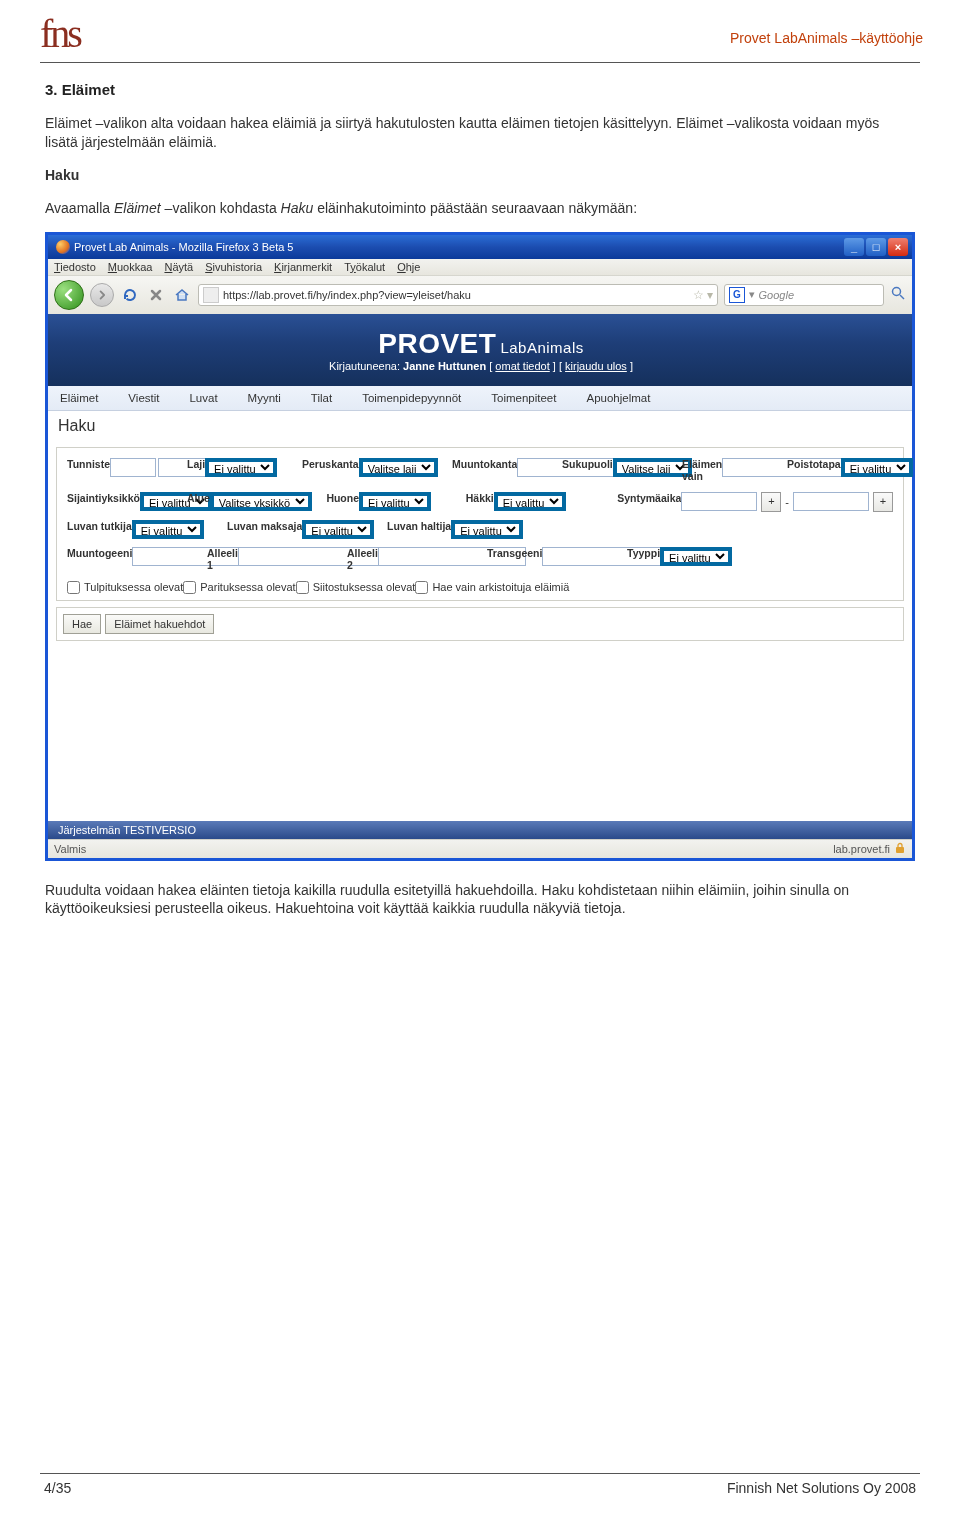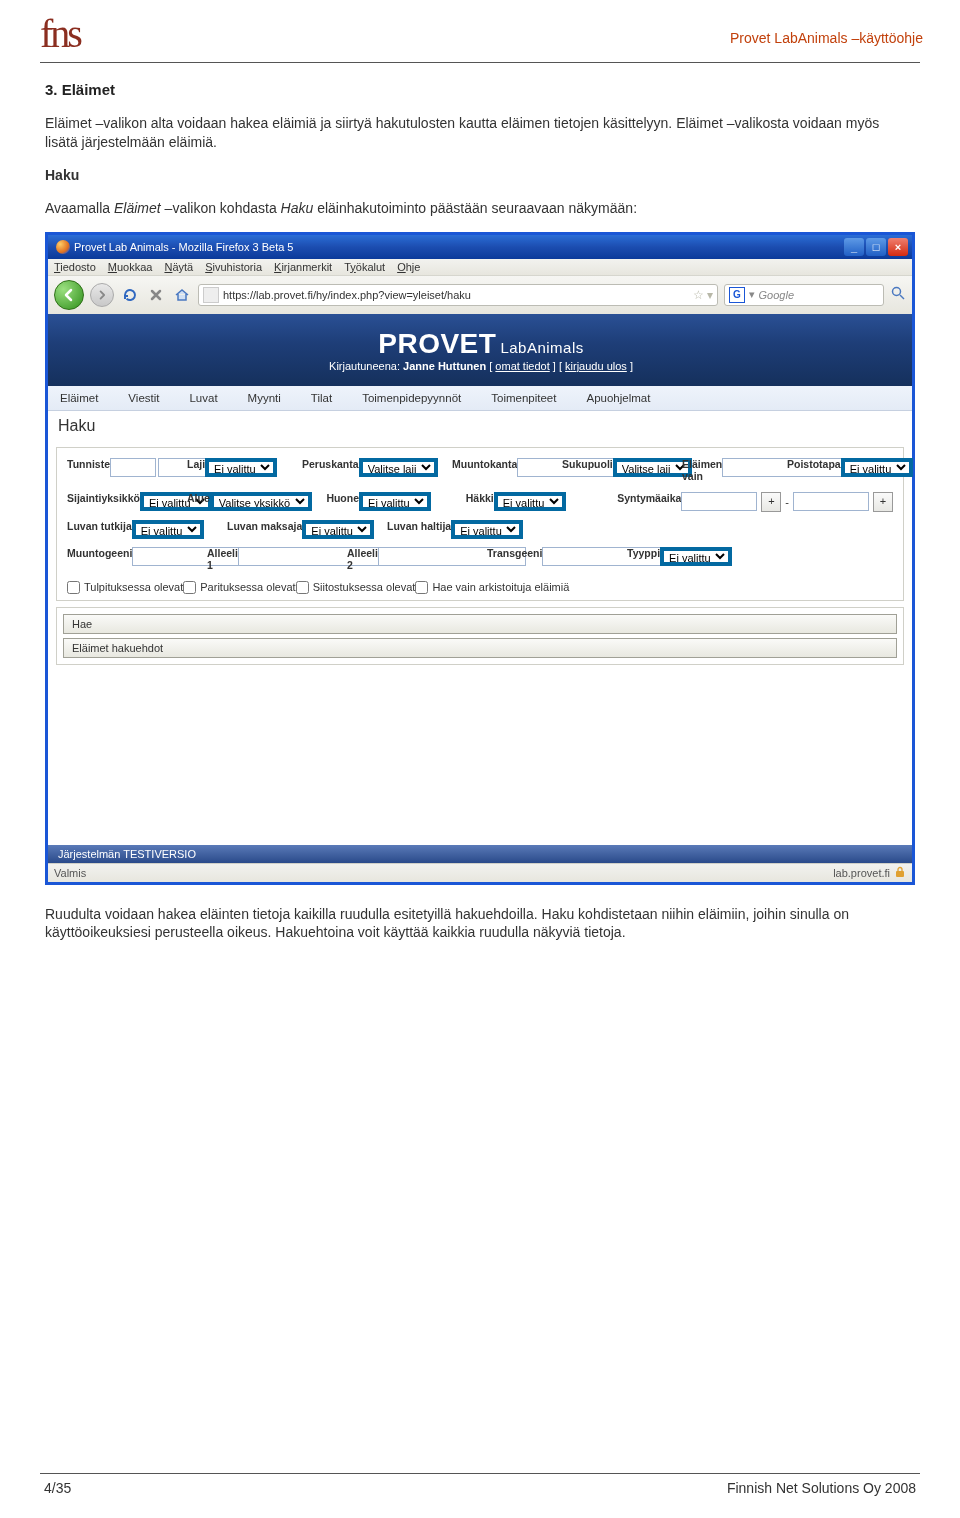--- a/index.html
+++ b/index.html
@@ -53,21 +53,21 @@
   .form-row { display: flex; gap: 10px; margin-bottom: 8px; flex-wrap: nowrap; }
   .f-col { display: flex; flex-direction: row; }
   .f-label { font-weight: bold; font-size: 10.5px; margin-bottom: 2px; }
   .f-text { border: 1px solid #a0b4d0; background: #fff; height: 17px; padding: 0 2px; font-size: 11px; }
   .f-select { border: 4px solid #0369a1; background: #fff; height: 19px; font-size: 11px; padding: 0 1px; }
   .plus-btn { width: 18px; height: 18px; border: 1px solid #999; background: linear-gradient(to bottom,#fafafa,#e8e8e4); text-align: center; font-size: 11px; line-height: 16px; }
   .check-row { display: flex; align-items: center; margin: 6px 0 2px 0; font-size: 11px; }
   .check-row label { display: flex; align-items: center; gap: 4px; }
   .check-row input { margin: 0; }
 
-  .action-panel { border: 1px solid #d0d0c8; margin: 6px 8px; padding: 6px; background: #fff; display: flex; gap: 4px; flex-direction: column; }
+  .action-panel { border: 1px solid #d0d0c8; margin: 6px 8px; padding: 6px; background: #fff; display: flex; gap: 4px; }
   .btn { border: 1px solid #a0a096; background: linear-gradient(to bottom,#fafaf8,#e8e8e0); padding: 3px 8px; font-size: 11px; cursor: pointer; }
 
   .footer-bar { background: linear-gradient(to bottom,#5a7ab8,#2a4a8a); color: #fff; padding: 3px 10px; font-size: 11px; margin-top: 180px; }
 
   .status-bar { background: linear-gradient(to bottom,#f2f2ef,#e7e6de); border-top: 1px solid #d0d0c8; display: flex; justify-content: space-between; align-items: center; padding: 2px 6px; font-size: 11px; color: #555; }
   .status-right { display: flex; align-items: center; gap: 4px; }
   .lock-icon { color: #e0a030; font-size: 11px; }
 
   .page-footer { position: absolute; bottom: 22px; left: 40px; right: 40px; }
   .footer-rule { border: none; border-top: 1.5px solid #555; margin: 0 0 6px 0; }

